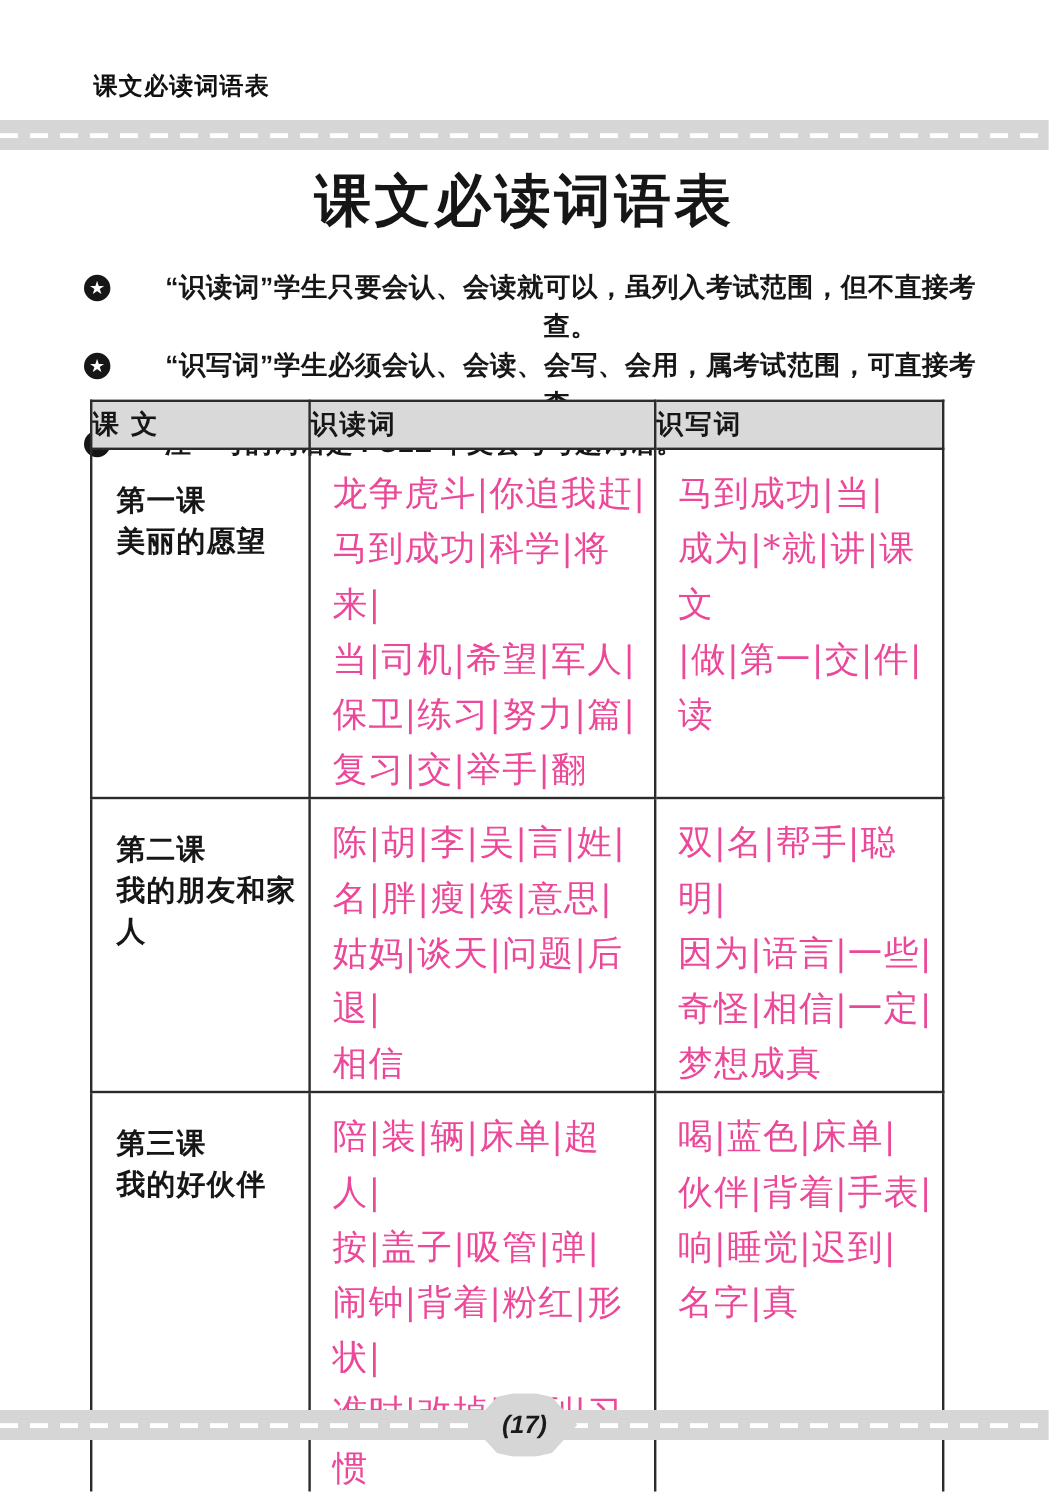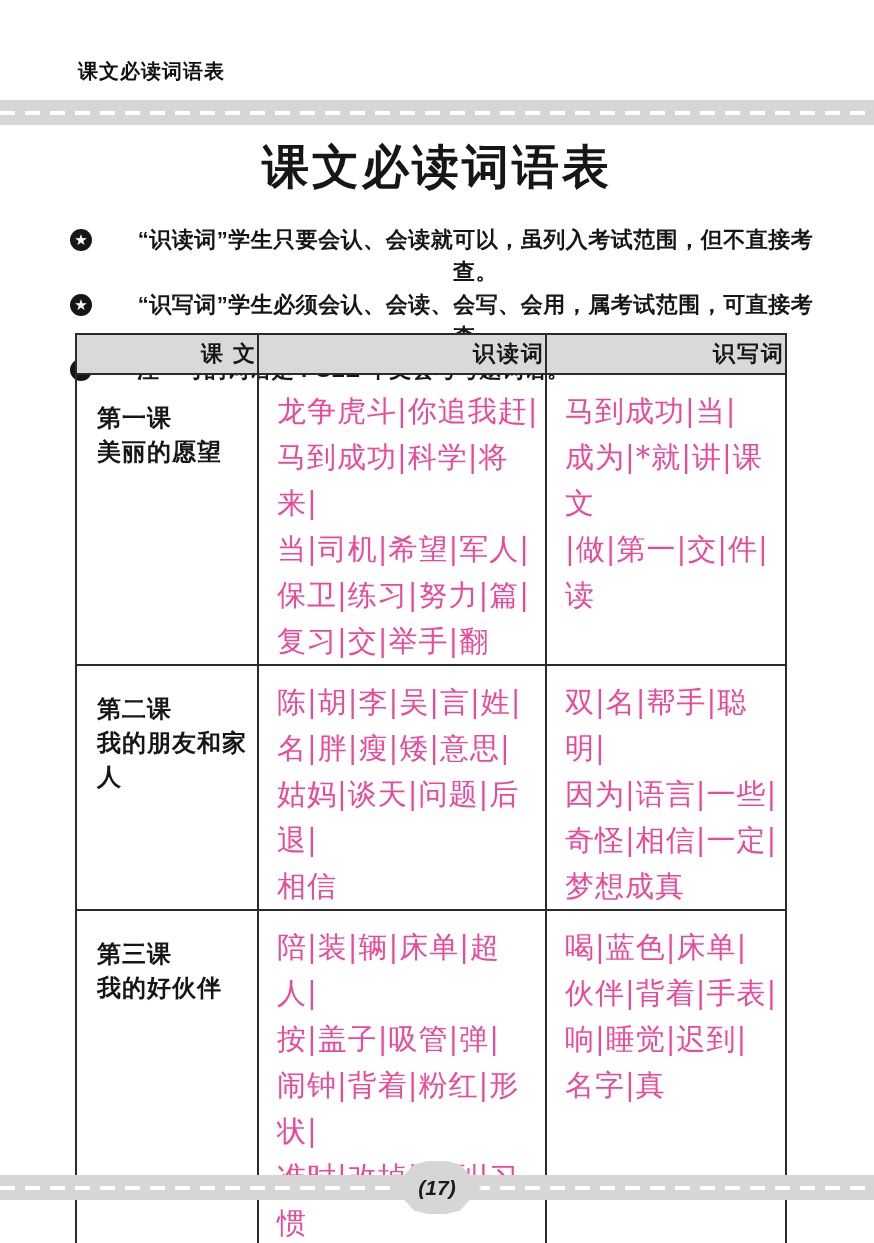--- a/index.html
+++ b/index.html
@@ -76,21 +76,21 @@
   }
   table.vocab col.c1 { width: 182px; }
   table.vocab col.c2 { width: 288px; }
   table.vocab col.c3 { width: 240px; }
   table.vocab th, table.vocab td {
     border: 2px solid #2b2b2b;
   }
   table.vocab th {
     height: 40px; background: #d9d9d9;
     font-size: 22px; font-weight: bold; letter-spacing: 2px;
-    text-align: right; vertical-align: middle; color: #161616;
+    text-align: left; vertical-align: middle; color: #161616;
   }
   table.vocab td {
     vertical-align: top; white-space: pre-line;
   }
   td.lesson-cell {
     padding: 26px 8px 0 20px;
     font-size: 24px; font-weight: 600; line-height: 34px;
     letter-spacing: 1px; color: #161616;
     font-family: Liberation Serif, serif;
   }

